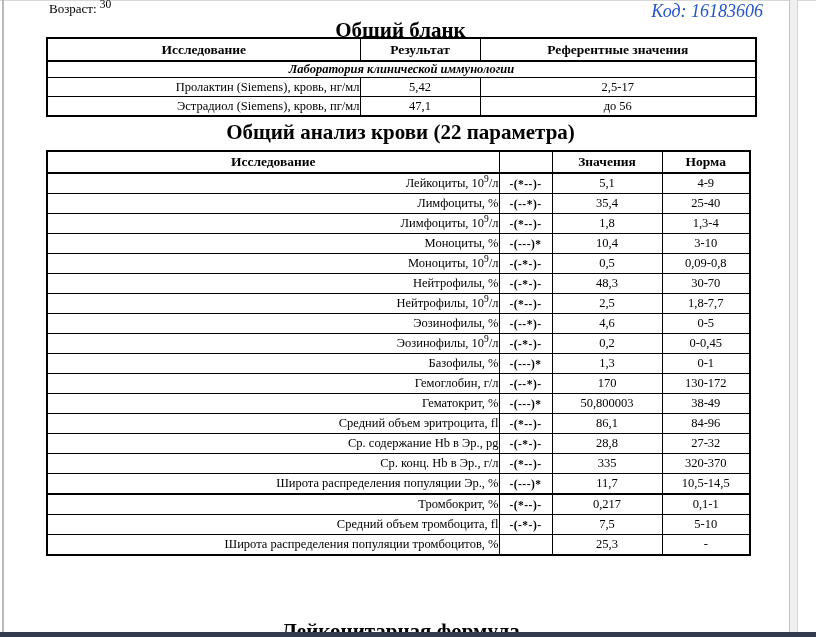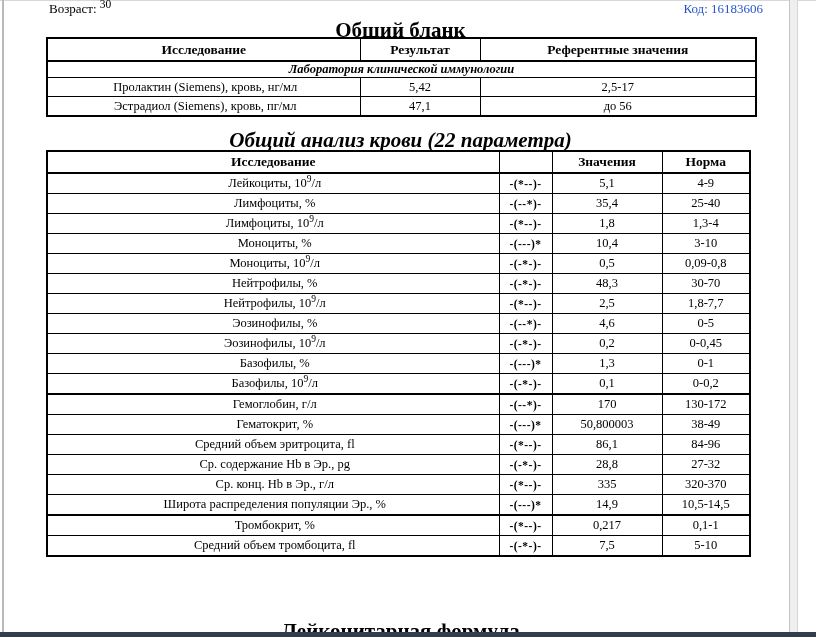--- a/index.html
+++ b/index.html
@@ -11,45 +11,45 @@
   
   .edge-top{position:absolute;left:0;top:0;width:816px;height:1px;background:#d8d8d8;}
   .edge-left{position:absolute;left:2px;top:0;width:2px;height:637px;background:#b9b9b9;}
   .gutter-right{position:absolute;left:789px;top:0;width:7px;height:637px;
     background:#efefef;border-left:1px solid #c3c3c3;border-right:1px solid #d6d6d6;}
   .bar-bottom{position:absolute;left:0;top:632px;width:816px;height:5px;background:#323c4e;z-index:5;}
 
   
   .age{position:absolute;left:49px;top:1px;font-size:13px;}
   .age-val{display:inline-block;position:relative;top:-5px;font-size:11.5px;margin-left:3px;}
-  .code{position:absolute;top:1px;right:53px;font-size:13px;color:#2553cb;}
+  .code{position:absolute;top:1px;right:53px;font-size:18px;color:#2553cb;font-style:italic;}
 
   .sect-title{position:absolute;left:46px;width:709px;text-align:center;
     font-weight:bold;font-size:21px;}
   .title-form{top:18px;}
-  .title-cbc{top:128px;font-style:italic;}
+  .title-cbc{top:120px;}
   .title-footer{top:619px;}
 
   table{border-collapse:collapse;table-layout:fixed;position:absolute;
     border:2px solid #000;background:#fff;}
   td,th{border:1px solid #000;padding:0;overflow:hidden;white-space:nowrap;
     font-size:12.5px;vertical-align:middle;}
   th{font-weight:bold;font-size:13.5px;text-align:center;border-bottom:2px solid #000;}
 
   .t1{left:46px;top:37px;width:709px;}
   .t1 th{height:21px;}
   .t1 .lab td{height:15px;text-align:center;font-weight:bold;font-style:italic;font-size:12.5px;}
   .t1 td{height:18px;}
 
   .t2{left:46px;top:150px;width:705px;}
   .t2 th{height:20px;}
   .t2 td{height:19px;}
   tr.grp td{border-bottom-width:2px;}
 
-  .nm{text-align:center;padding-left:3px;}
+  .nm{text-align:right;padding-left:3px;}
   .ct{text-align:center;}
   .mk{text-align:center;font-weight:bold;font-size:11.5px;letter-spacing:0.5px;}
   sup{font-size:9.5px;line-height:0;}
 </style>
 </head>
 <body>
 
 <div class="edge-top"></div>
 <div class="edge-left"></div>
 <div class="gutter-right"></div>
@@ -159,26 +159,20 @@
     <td class="mk">-(-*-)-</td>
     <td class="ct">0,2</td>
     <td class="ct">0-0,45</td>
   </tr>
   <tr>
     <td class="nm"><span>Базофилы, %</span><sup></sup><span></span></td>
     <td class="mk">-(---)*</td>
     <td class="ct">1,3</td>
     <td class="ct">0-1</td>
   </tr>
-  <tr class="grp">
-    <td class="nm"><span>Базофилы, 10</span><sup>9</sup><span>/л</span></td>
-    <td class="mk">-(-*-)-</td>
-    <td class="ct">0,1</td>
-    <td class="ct">0-0,2</td>
-  </tr>
   <tr>
     <td class="nm"><span>Гемоглобин, г/л</span><sup></sup><span></span></td>
     <td class="mk">-(--*)-</td>
     <td class="ct">170</td>
     <td class="ct">130-172</td>
   </tr>
   <tr>
     <td class="nm"><span>Гематокрит, %</span><sup></sup><span></span></td>
     <td class="mk">-(---)*</td>
     <td class="ct">50,800003</td>
@@ -198,31 +192,37 @@
   </tr>
   <tr>
     <td class="nm"><span>Ср. конц. Hb в Эр., г/л</span><sup></sup><span></span></td>
     <td class="mk">-(*--)-</td>
     <td class="ct">335</td>
     <td class="ct">320-370</td>
   </tr>
   <tr class="grp">
     <td class="nm"><span>Широта распределения популяции Эр., %</span><sup></sup><span></span></td>
     <td class="mk">-(---)*</td>
-    <td class="ct">14,9</td>
+    <td class="ct">11,7</td>
     <td class="ct">10,5-14,5</td>
   </tr>
   <tr>
     <td class="nm"><span>Тромбокрит, %</span><sup></sup><span></span></td>
     <td class="mk">-(*--)-</td>
     <td class="ct">0,217</td>
     <td class="ct">0,1-1</td>
   </tr>
   <tr>
     <td class="nm"><span>Средний объем тромбоцита, fl</span><sup></sup><span></span></td>
     <td class="mk">-(-*-)-</td>
     <td class="ct">7,5</td>
     <td class="ct">5-10</td>
   </tr>
+  <tr>
+    <td class="nm"><span>Широта распределения популяции тромбоцитов, %</span><sup></sup><span></span></td>
+    <td class="mk"></td>
+    <td class="ct">25,3</td>
+    <td class="ct">-</td>
+  </tr>
 </tbody>
   </table>
 
 <div class="sect-title title-footer">Лейкоцитарная формула</div>
 
 </body></html>

